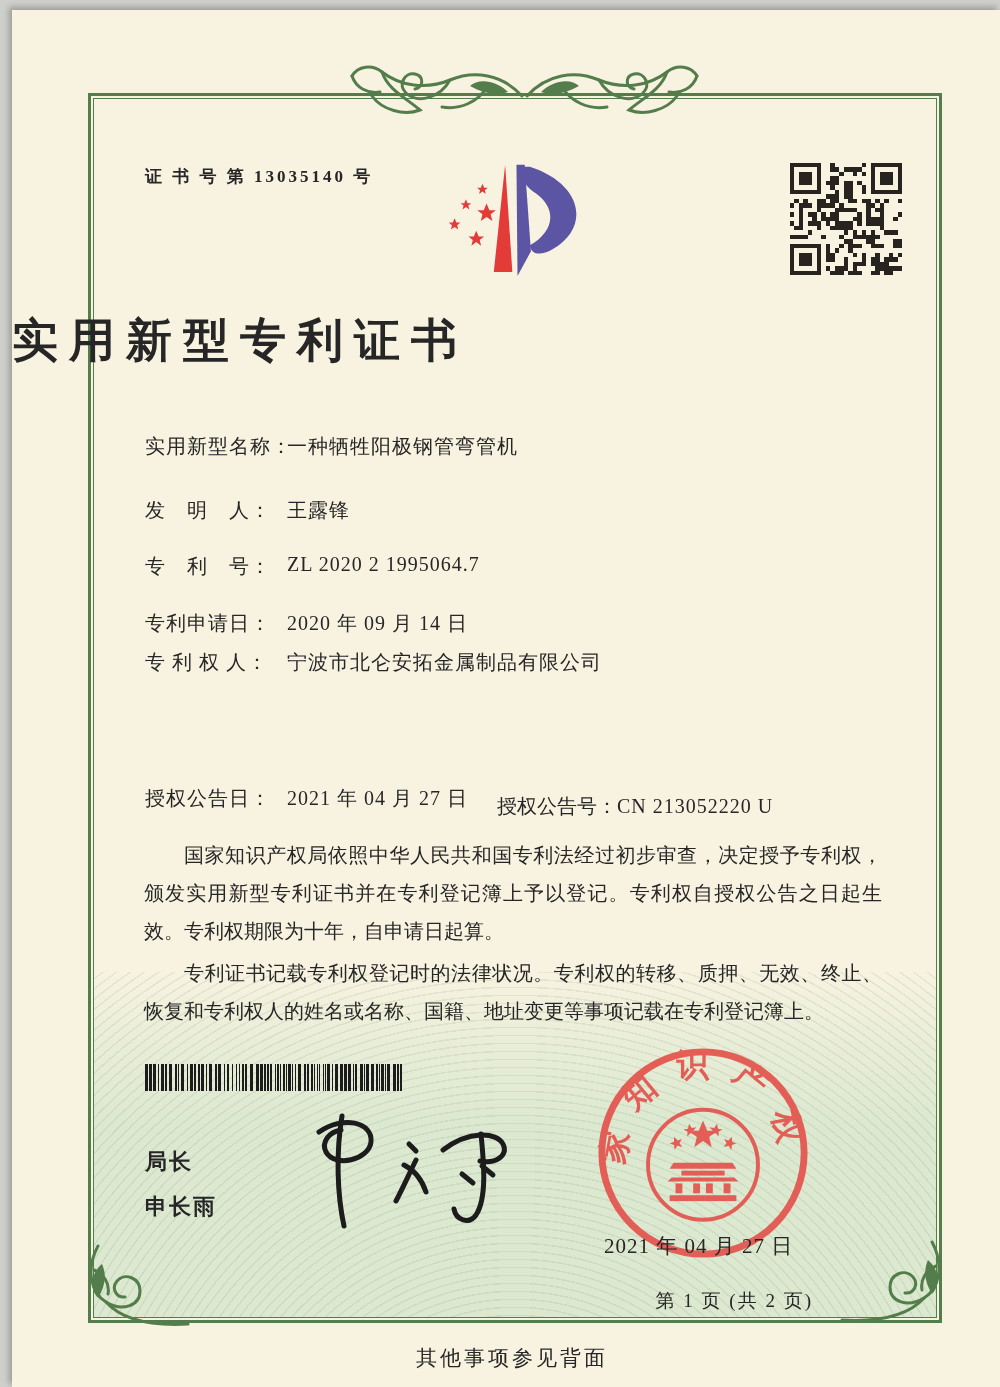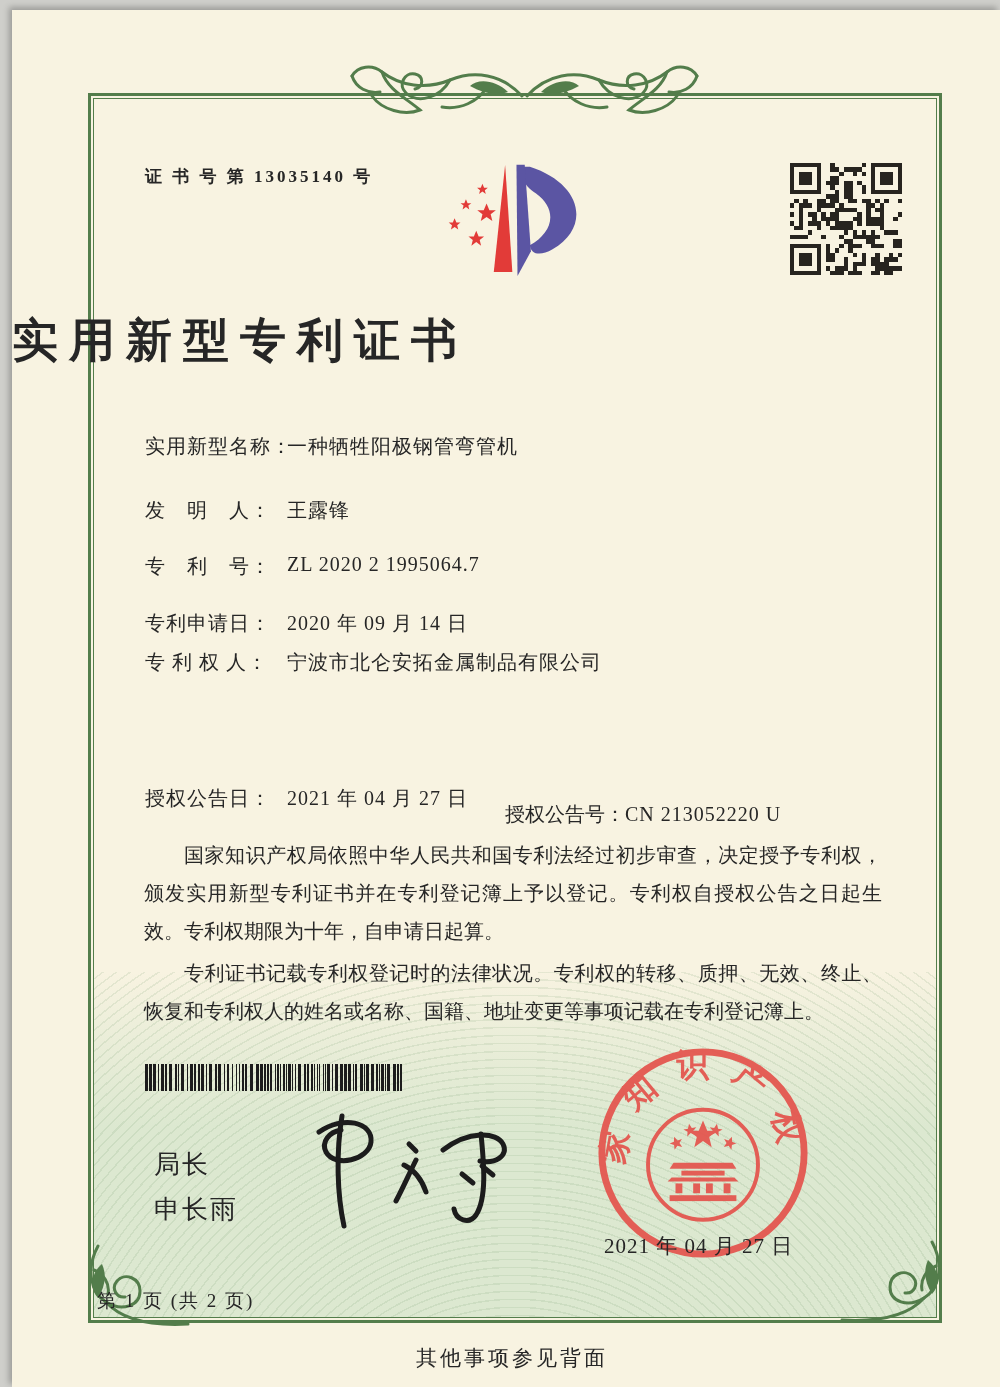--- a/index.html
+++ b/index.html
@@ -34,29 +34,29 @@
   .cert-no{position:absolute;left:133px;top:155px;font-size:17px;letter-spacing:3px;font-weight:bold;}
   .logo{position:absolute;left:423px;top:146px;width:165px;height:135px;}
   .qr{position:absolute;left:778px;top:153px;width:112px;height:112px;}
   .title{
     position:absolute;left:0;top:300px;width:100%;
     font-size:46px;font-weight:bold;letter-spacing:11px;
   }
   .row{position:absolute;left:133px;width:760px;font-size:20px;white-space:nowrap;}
   .row .lbl{display:inline-block;width:142px;letter-spacing:1px;vertical-align:top;}
   .row .val{letter-spacing:1px;}
-  .row .grp2{position:absolute;left:352px;top:16px;margin-left:8px;}
+  .row .grp2{position:absolute;left:352px;top:8px;}
   .paras{position:absolute;left:128px;top:822px;width:746px;font-size:20px;line-height:38px;text-align:justify;}
   .paras p{margin:4px;text-indent:2em;}
   .barcode{position:absolute;left:133px;top:1054px;width:262px;height:27px;}
-  .signer{position:absolute;left:142px;font-size:26px;letter-spacing:2px;}
+  .signer{position:absolute;left:133px;font-size:22px;letter-spacing:2px;font-weight:bold;}
   .sig{position:absolute;left:273px;top:1092px;width:240px;height:135px;}
   .seal{position:absolute;left:583px;top:1035px;width:216px;height:216px;opacity:.92;}
   .seal-date{position:absolute;left:592px;top:1222px;width:210px;font-size:21px;letter-spacing:1px;}
-  .page-no{position:absolute;left:85px;top:1278px;width:729px;text-align:left;font-size:19px;letter-spacing:2px;}
+  .page-no{position:absolute;left:72px;top:1278px;width:729px;text-align:right;font-size:19px;letter-spacing:2px;}
   .back-note{position:absolute;left:76px;top:1334px;width:848px;text-align:center;font-size:21px;letter-spacing:3px;}
   .flourish-top{position:absolute;left:330px;top:50px;width:365px;height:80px;}
   .flourish-bl{position:absolute;left:68px;top:1230px;width:112px;height:92px;}
   .flourish-br{position:absolute;left:826px;top:1226px;width:112px;height:92px;}
   .grn{stroke:var(--border-green,#537d4b);fill:none;stroke-width:3;stroke-linecap:round;}
   .grnf{fill:var(--border-green,#537d4b);stroke:none;}
   .red{fill:var(--logo-red,#e23b38);}
   .blue{fill:var(--logo-blue,#5b55a3);}
   .sealred{fill:var(--seal-red,#e4534c);}
   .sealstroke{stroke:var(--seal-red,#e4534c);fill:none;}

